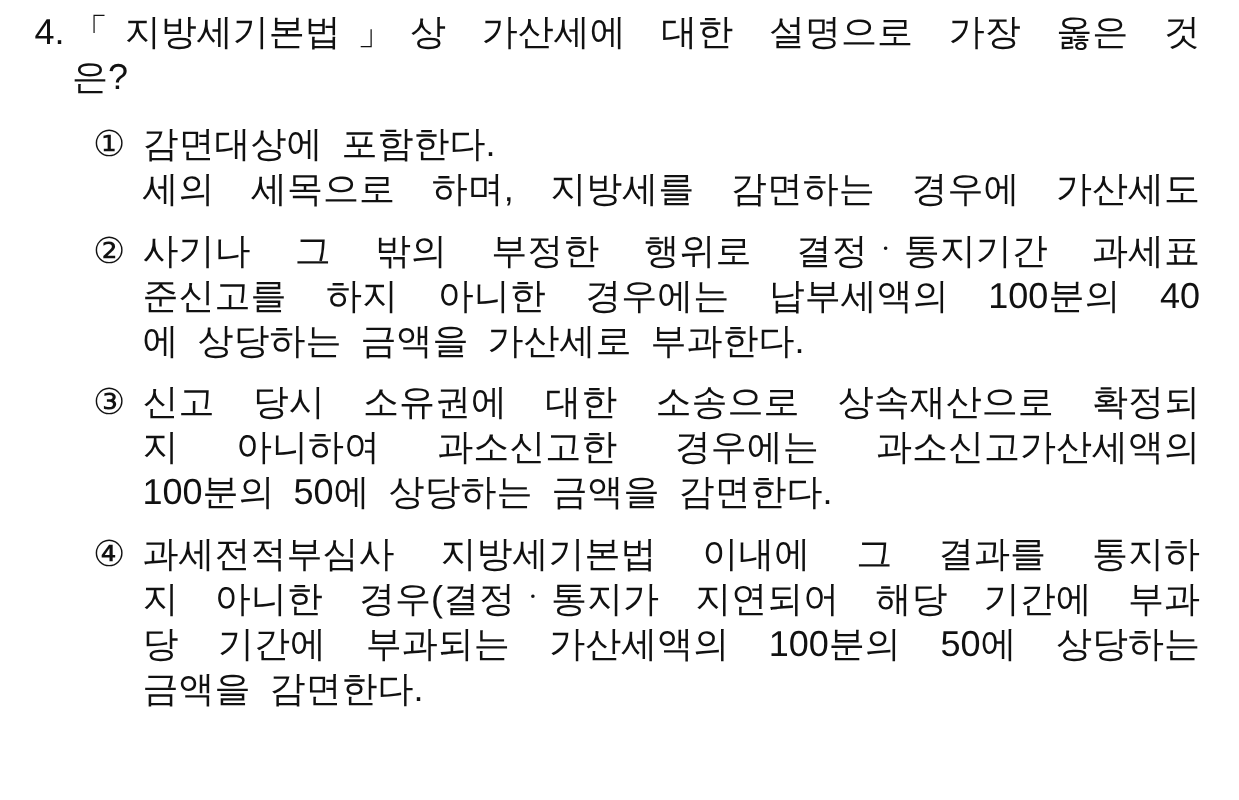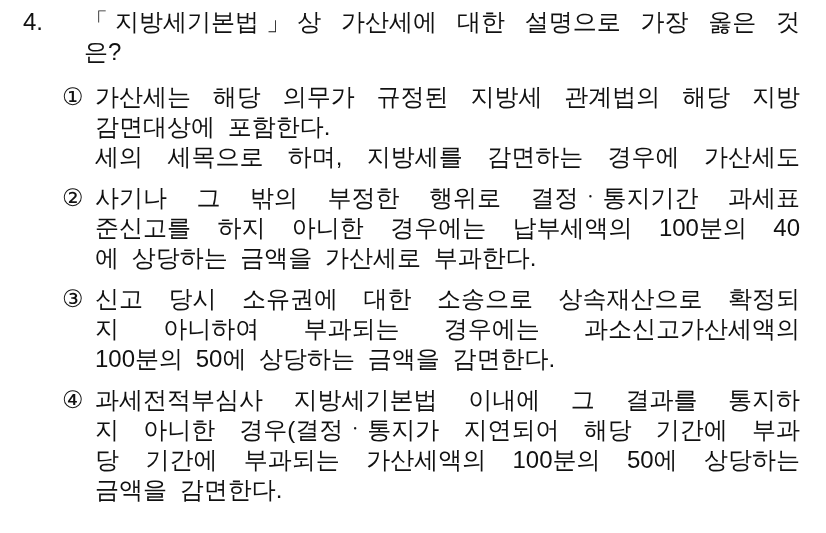--- a/index.html
+++ b/index.html
@@ -23,21 +23,21 @@
     padding-top: 7px;
   }
   .question {
     display: flex;
     margin: 0 26px 15px 23px;
   }
   .qnum {
     flex: none;
     width: 25px;
   }
-  .qbody { flex: 1; min-width: 0; margin-left: 36px; }
+  .qbody { flex: 1; min-width: 0; }
   .choice {
     display: flex;
     margin: 0 26px 11px 62px;
   }
   .cnum {
     flex: none;
     width: 33px;
   }
   .cbody { flex: 1; min-width: 0; }
   .line {
@@ -58,40 +58,39 @@
     <span class="qnum">4.</span>
     <div class="qbody">
       <div class="line just">「지방세기본법」상 가산세에 대한 설명으로 가장 옳은 것</div>
       <div class="line">은?</div>
     </div>
   </div>
 
   <div class="choice">
     <span class="cnum">①</span>
     <div class="cbody">
-      <div class="line just">가산세는 해당 의무가 규정된 지방세 관계법의 해당 지방</div>
       <div class="line">감면대상에 포함한다.</div>
       <div class="line just">세의 세목으로 하며, 지방세를 감면하는 경우에 가산세도</div>
     </div>
   </div>
 
   <div class="choice">
     <span class="cnum">②</span>
     <div class="cbody">
       <div class="line just">사기나 그 밖의 부정한 행위로 결정ㆍ통지기간 과세표</div>
       <div class="line just">준신고를 하지 아니한 경우에는 납부세액의 100분의 40</div>
       <div class="line">에 상당하는 금액을 가산세로 부과한다.</div>
     </div>
   </div>
 
   <div class="choice">
     <span class="cnum">③</span>
     <div class="cbody">
       <div class="line just">신고 당시 소유권에 대한 소송으로 상속재산으로 확정되</div>
-      <div class="line just">지 아니하여 부과되는 경우에는 과소신고가산세액의</div>
+      <div class="line just">지 아니하여 과소신고한 경우에는 과소신고가산세액의</div>
       <div class="line">100분의 50에 상당하는 금액을 감면한다.</div>
     </div>
   </div>
 
   <div class="choice">
     <span class="cnum">④</span>
     <div class="cbody">
       <div class="line just">과세전적부심사 지방세기본법 이내에 그 결과를 통지하</div>
       <div class="line just">지 아니한 경우(결정ㆍ통지가 지연되어 해당 기간에 부과</div>
       <div class="line just">당 기간에 부과되는 가산세액의 100분의 50에 상당하는</div>

